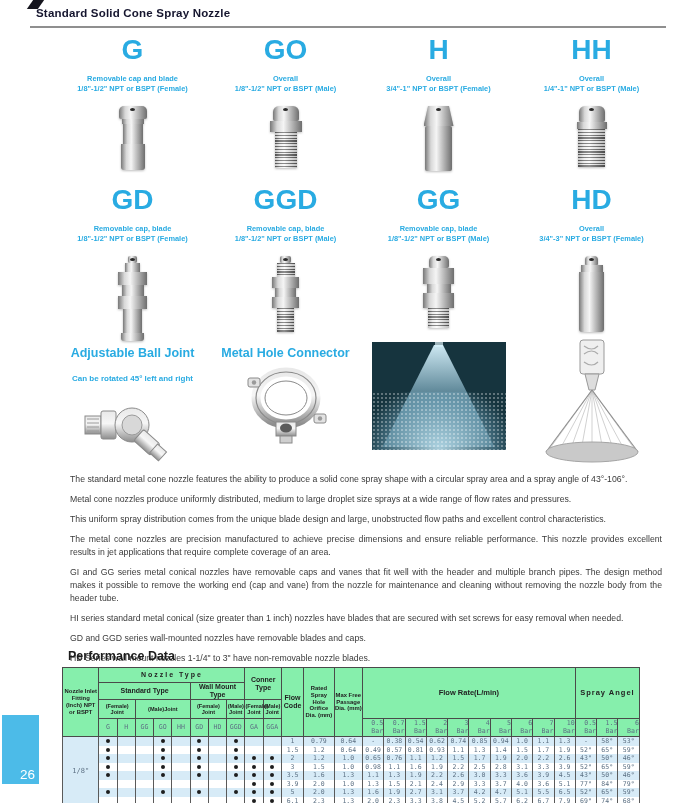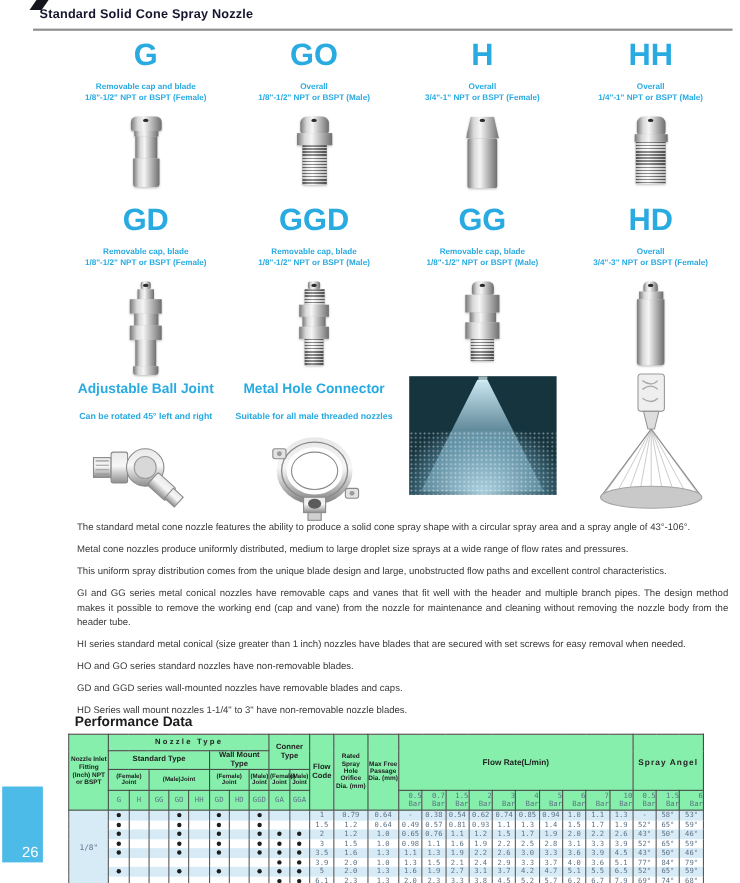--- a/index.html
+++ b/index.html
@@ -228,21 +228,20 @@
           <circle cx="49" cy="29" r="10" fill="#d8d8d8" stroke="#9a9a9a"></circle>
           <g transform="rotate(42 62 44)">
             <rect x="54" y="37" width="22" height="15" rx="2" fill="url(#mg)" stroke="#8a8a8a"></rect>
             <rect x="74" y="38.5" width="12" height="12" fill="url(#mg)" stroke="#8a8a8a"></rect>
           </g>
         </svg>
       </div>
     </div>
     <div class="pcard">
       <div class="acc-title">Metal Hole Connector</div>
-      <div class="acc-sub">Suitable for all male threaded nozzles</div>
       <div class="acc-gfx">
         <svg width="104" height="80" viewBox="0 0 104 80">
           <ellipse cx="52" cy="32" rx="30" ry="26" fill="none" stroke="url(#mg)" stroke-width="9"></ellipse>
           <ellipse cx="52" cy="32" rx="30" ry="26" fill="none" stroke="#8a8a8a" stroke-width="1.2"></ellipse>
           <ellipse cx="52" cy="32" rx="21" ry="17" fill="none" stroke="#8a8a8a" stroke-width="1"></ellipse>
           <rect x="14" y="12" width="12" height="9" rx="2" fill="#e2e2e2" stroke="#8a8a8a"></rect>
             <circle cx="20" cy="16.5" r="2.2" fill="#9a9a9a"></circle>
           <rect x="80" y="48" width="12" height="9" rx="2" fill="#e2e2e2" stroke="#8a8a8a"></rect>
             <circle cx="86" cy="52.5" r="2.2" fill="#9a9a9a"></circle>
           <rect x="42" y="56" width="20" height="14" fill="url(#mg)" stroke="#8a8a8a"></rect>
@@ -279,23 +278,23 @@
         <ellipse cx="52" cy="114" rx="46" ry="10" fill="#c9c9c9" stroke="#a5a5a5"></ellipse>
       </svg>
     </div>
   </div>
 
   <div class="design">
     <div id="design-paragraphs">
         <p>The standard metal cone nozzle features the ability to produce a solid cone spray shape with a circular spray area and a spray angle of 43°-106°.</p>
         <p>Metal cone nozzles produce uniformly distributed, medium to large droplet size sprays at a wide range of flow rates and pressures.</p>
         <p>This uniform spray distribution comes from the unique blade design and large, unobstructed flow paths and excellent control characteristics.</p>
+        <p>The metal cone nozzles are precision manufactured to achieve precise dimensions and ensure reliable performance. This nozzle provides excellent results in jet applications that require complete coverage of an area.</p>
         <p>GI and GG series metal conical nozzles have removable caps and vanes that fit well with the header and multiple branch pipes. The design method makes it possible to remove the working end (cap and vane) from the nozzle for maintenance and cleaning without removing the nozzle body from the header tube.</p>
         <p>HI series standard metal conical (size greater than 1 inch) nozzles have blades that are secured with set screws for easy removal when needed.</p>
-        <p>HO and GO series standard nozzles have non-removable blades.</p>
         <p>GD and GGD series wall-mounted nozzles have removable blades and caps.</p>
         <p>HD Series wall mount nozzles 1-1/4" to 3" have non-removable nozzle blades.</p>
       </div>
   </div>
 
   <div class="perf-h">Performance Data</div>
 
   <table class="ptable">
     <colgroup>
       <col style="width:36px">

